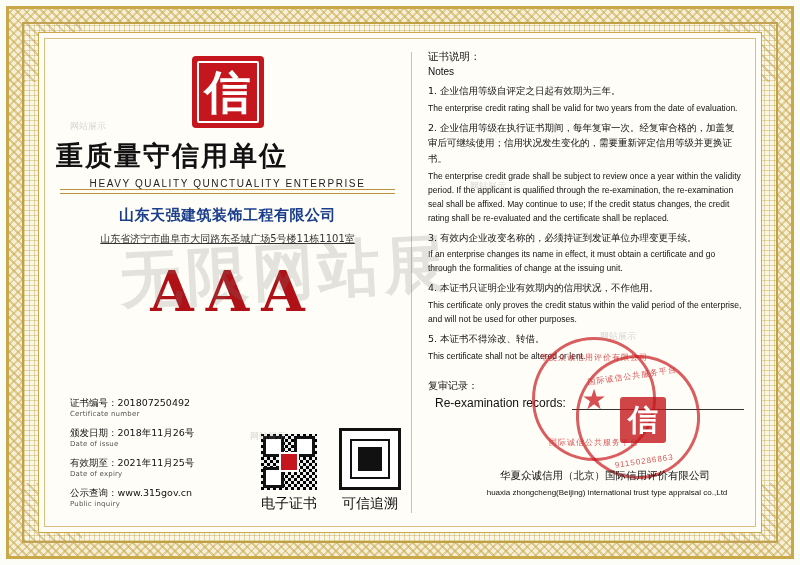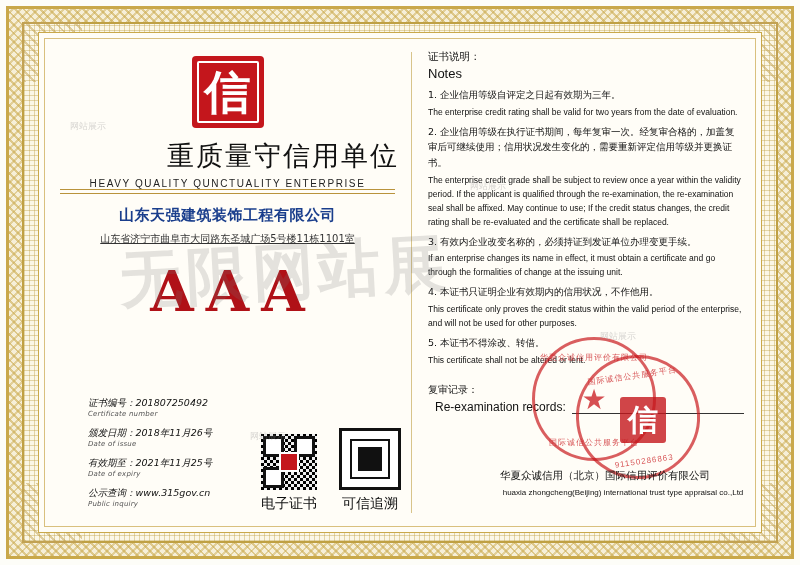--- a/index.html
+++ b/index.html
@@ -80,23 +80,23 @@
   .seal-logo .glyph {
     color:#fff; font-size:46px; line-height:1;
     font-family:"DejaVu Serif", serif; font-weight:bold;
   }
   .seal-logo:after {
     content:""; position:absolute; left:5px; top:5px; right:5px; bottom:5px;
     border:2px solid #ffffff; border-radius:2px;
   }
 
   .main-title {
-    text-align:right;
-    font-family:"DejaVu Sans", sans-serif;
-    font-weight:normal;
+    text-align:left;
+    font-family:"DejaVu Sans", sans-serif;
+    font-weight:bold;
     font-size:27px;
     letter-spacing:2px;
     color:#111;
     margin:0 0 4px 0;
   }
   .sub-title-en {
     text-align:center;
     font-size:10px;
     letter-spacing:1.6px;
     color:#222;
@@ -137,23 +137,22 @@
     font-weight:bold;
     font-size:56px;
     letter-spacing:12px;
     color:#b01117;
     margin:8px 0 4px 0;
     text-indent:12px;
   }
 
   
   .info-block {
-    position:absolute; left:36px; bottom:2px; width:160px;
-    font-family:"DejaVu Sans", sans-serif;
-    font-style:italic;
+    position:absolute; left:18px; bottom:2px; width:160px;
+    font-family:"DejaVu Sans", sans-serif;
   }
   .info-row { margin-bottom:9px; }
   .info-line1 { font-size:9.5px; color:#111; }
   .info-line2 { font-size:7px; color:#555; letter-spacing:0.2px; }
 
   .codes {
     position:absolute; right:6px; bottom:6px;
     display:flex; gap:22px; align-items:flex-end;
   }
   .code-item { text-align:center; }
@@ -190,21 +189,21 @@
     border:2px solid #111;
   }
   .trace:after {
     content:""; position:absolute; left:16px; top:16px; right:16px; bottom:16px;
     background:#111;
   }
   .code-label { font-size:14px; color:#111; }
 
   
   .notes-head { font-size:10.5px; color:#111; margin-bottom:2px; font-family:"DejaVu Sans", sans-serif;}
-  .notes-head-en { font-size:13px; color:#111; margin-bottom:6px; }
+  .notes-head-en { font-size:10px; color:#111; margin-bottom:6px; }
   .note-cn {
     font-size:9.5px; color:#111; line-height:1.65;
     font-family:"DejaVu Sans", sans-serif; margin-top:5px;
   }
   .note-en {
     font-size:8.5px; color:#111; line-height:1.65; margin-top:2px;
   }
   .review {
     margin-top:16px; font-size:10px; color:#111;
     font-family:"DejaVu Sans", sans-serif;
@@ -241,21 +240,21 @@
     color:#fff; display:flex; align-items:center; justify-content:center;
     font-family:"DejaVu Serif", serif; font-size:30px; font-weight:bold;
     border-radius:3px;
   }
   .signer {
     position:absolute; right:18px; bottom:36px; width:230px;
     text-align:left; font-size:10.5px; color:#111;
     font-family:"DejaVu Sans", sans-serif;
   }
   .signer-en {
-    position:absolute; right:0; bottom:22px; width:250px;
+    position:absolute; right:16px; bottom:22px; width:250px;
     text-align:center; font-size:8px; color:#111;
   }
 
   
   .watermark {
     position:absolute; left:120px; top:230px;
     font-size:62px; font-weight:bold;
     color:rgba(120,120,120,0.20);
     font-family:"DejaVu Sans", sans-serif;
     letter-spacing:4px;

